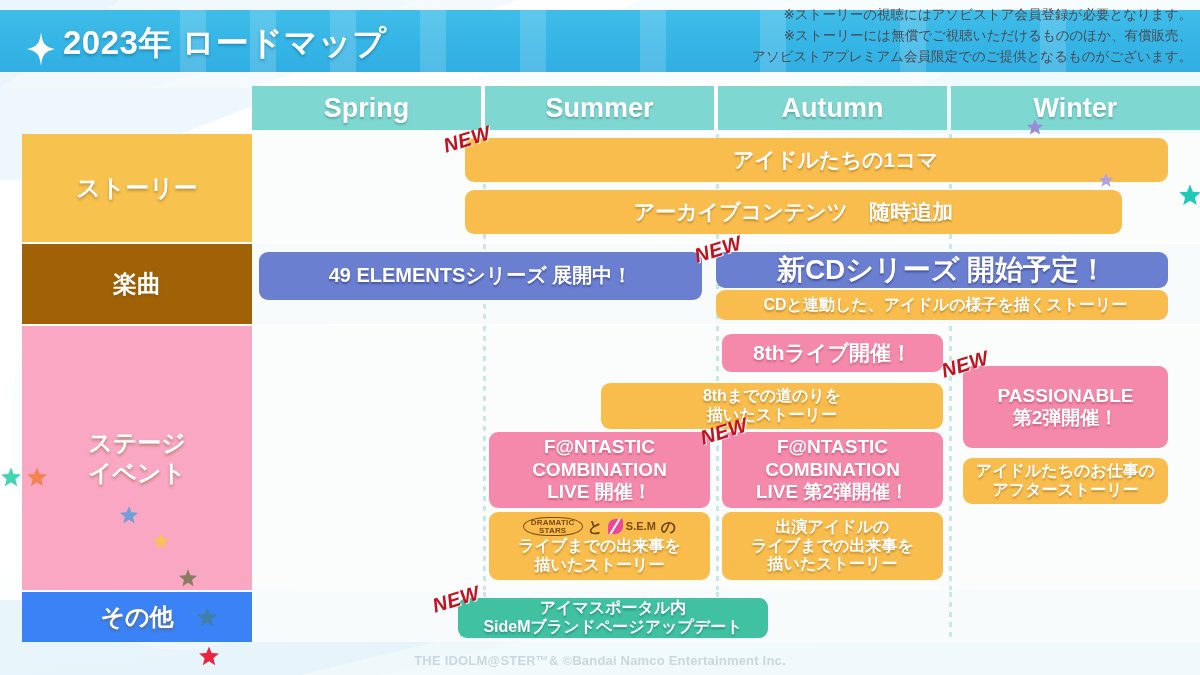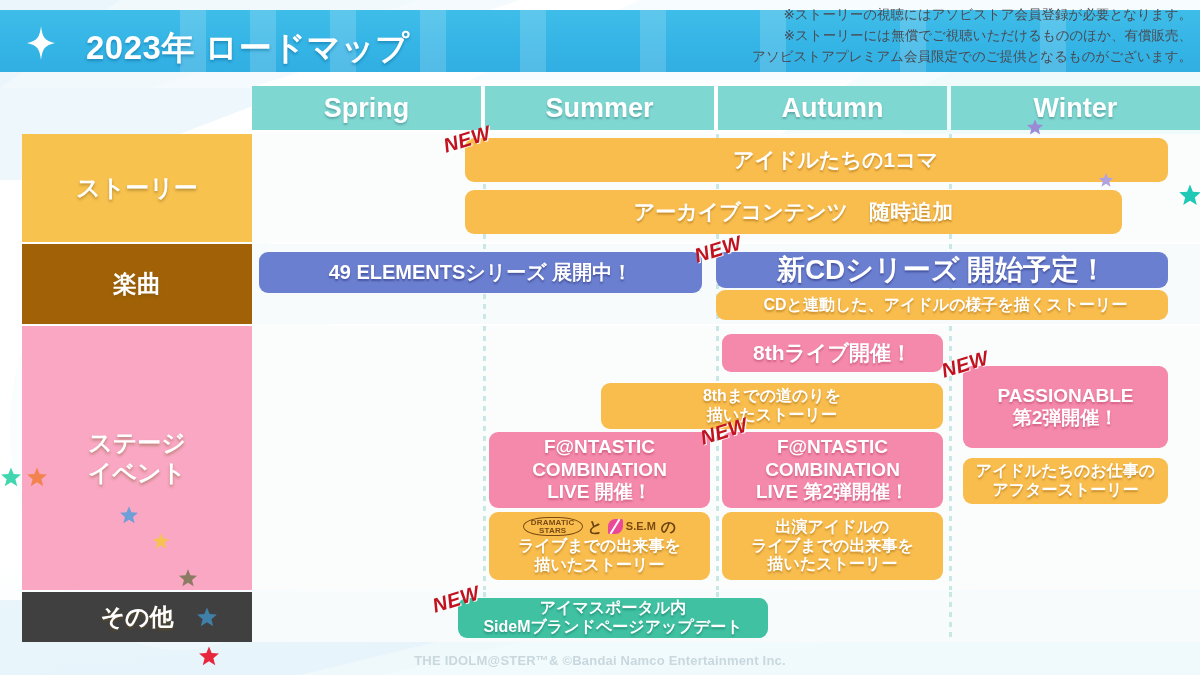--- a/index.html
+++ b/index.html
@@ -18,22 +18,22 @@
   .header-band {
     position: absolute; left: 0; top: 10px; width: 1200px; height: 62px;
     background: linear-gradient(180deg,#3fbde9 0%,#35b5e6 55%,#31aee2 100%);
     z-index: 2;
   }
   .header-stripes { position:absolute; inset:0; opacity:.16; }
   .header-stripes i {
     position:absolute; top:0; bottom:0; width:26px; background:#ffffff;
   }
   .title-wrap {
-    position: absolute; left: 26px; top: 26px; height: 54px;
-    display: flex; align-items: flex-start; gap: 30px; z-index: 3;
+    position: absolute; left: 26px; top: 12px; height: 54px;
+    display: flex; align-items: flex-end; gap: 7px; z-index: 3;
   }
   .sparkle-icon { width: 30px; height: 34px; display:block; }
   .page-title {
     font-size: 33px; font-weight: bold; color: #ffffff; letter-spacing: .5px;
     text-shadow: 0 2px 3px rgba(0,90,140,.45);
     white-space: nowrap;
   }
 
   
   .disclaimer {
@@ -57,21 +57,21 @@
   .rowlabel {
     position: absolute; left: 22px; width: 230px;
     display: flex; align-items: center; justify-content: center;
     color: #ffffff; font-weight: bold;
     text-shadow: 0 2px 3px rgba(110,80,20,.45);
     font-size: 24px; text-align: center; line-height: 1.25;
   }
   .rowlabel.story   { background: #f8c24f; }
   .rowlabel.music   { background: #a16207; }
   .rowlabel.stage   { background: #f9a7c3; }
-  .rowlabel.other   { background: #404040; }
+  .rowlabel.other   { background: #3b82f6; }
 
   .lane {
     position: absolute; left: 252px; width: 948px;
     background: #fbfdfd;
   }
   .lane.alt { background: #f7fbfb; }
 
   
   .col-sep {
     position: absolute; width: 3px; top: 0; bottom: 0;
@@ -232,21 +232,21 @@
 
   <div class="rowlabel music" style="top:244px;height:80px;">
     <span>楽曲</span>
   </div>
   <div class="lane alt" style="top:244px;height:80px;">
     <div class="col-sep" style="left:231px"></div>
     <div class="col-sep" style="left:464px"></div>
     <div class="col-sep" style="left:697px"></div>
   </div>
 
-  <div class="pill blue" style="left:259px;top:252px;width:443px;height:41px;font-size:20px;">
+  <div class="pill blue" style="left:259px;top:252px;width:443px;height:48px;font-size:20px;">
     <span>49 ELEMENTSシリーズ 展開中！</span>
   </div>
 
   <div class="pill blue" style="left:716px;top:252px;width:452px;height:36px;font-size:28px;">
     <span>新CDシリーズ 開始予定！</span>
   </div>
   <div class="new-badge" style="left:694px;top:238px;">
     <span>NEW</span>
   </div>
 

